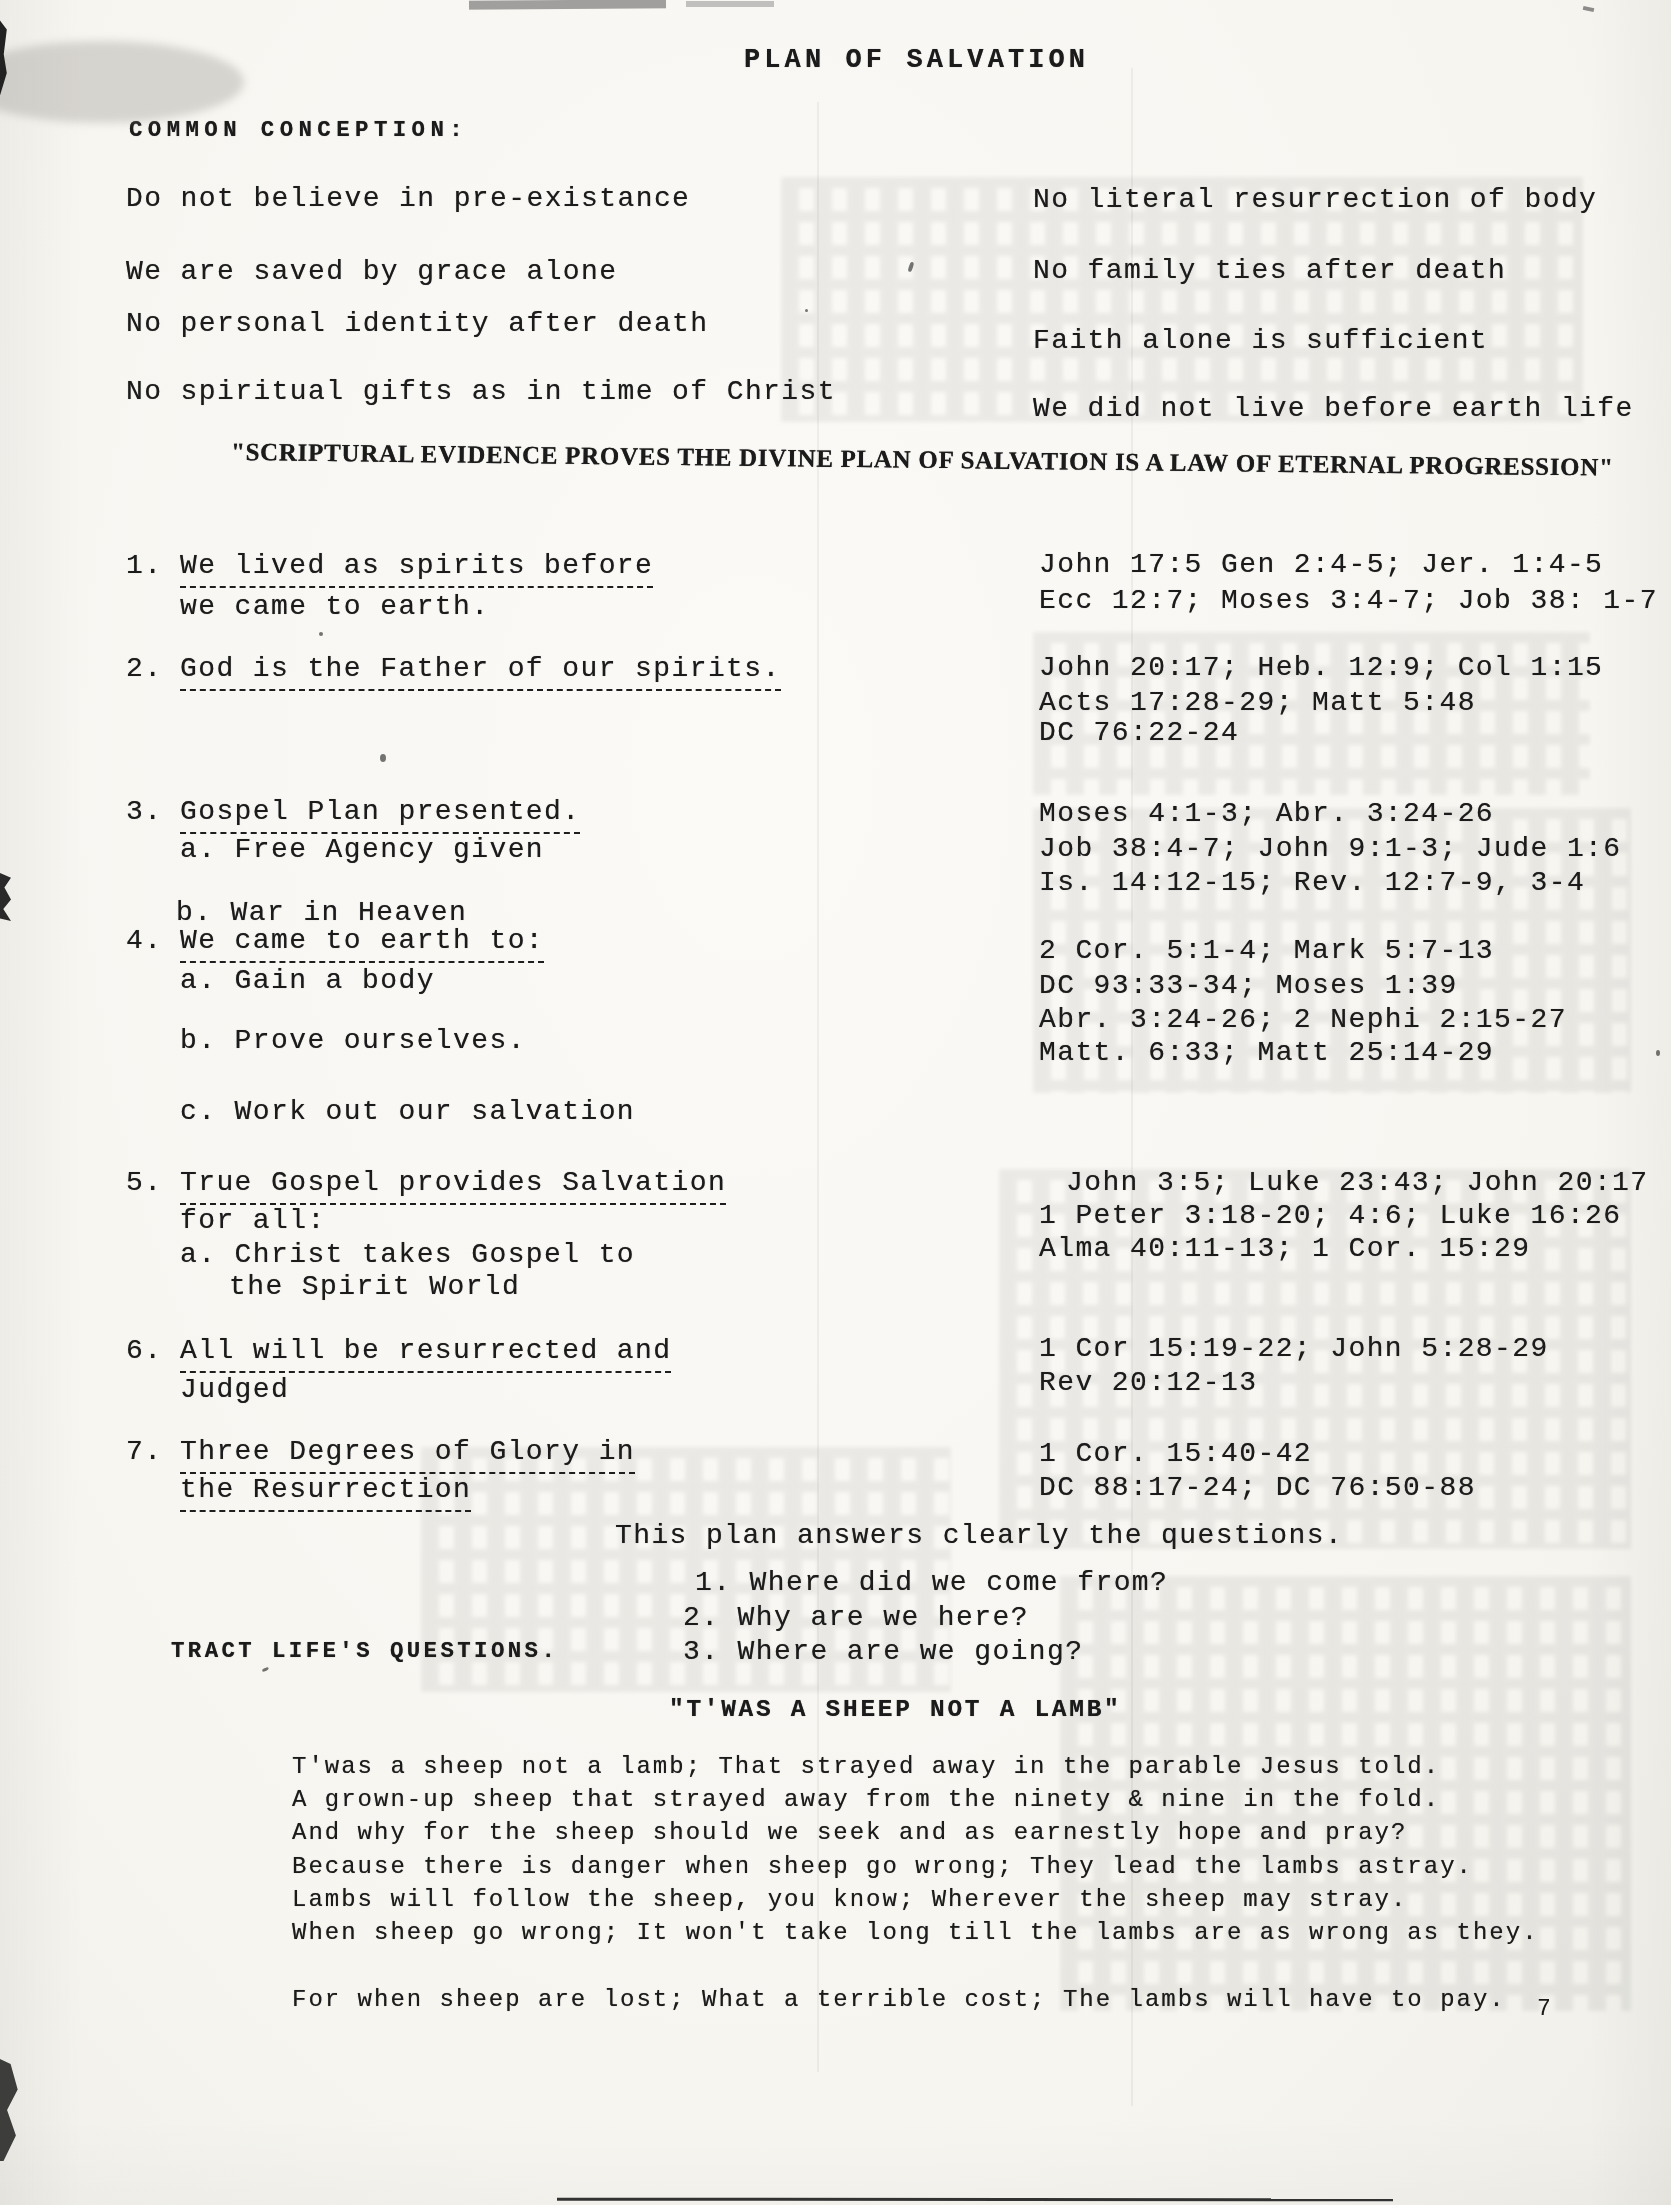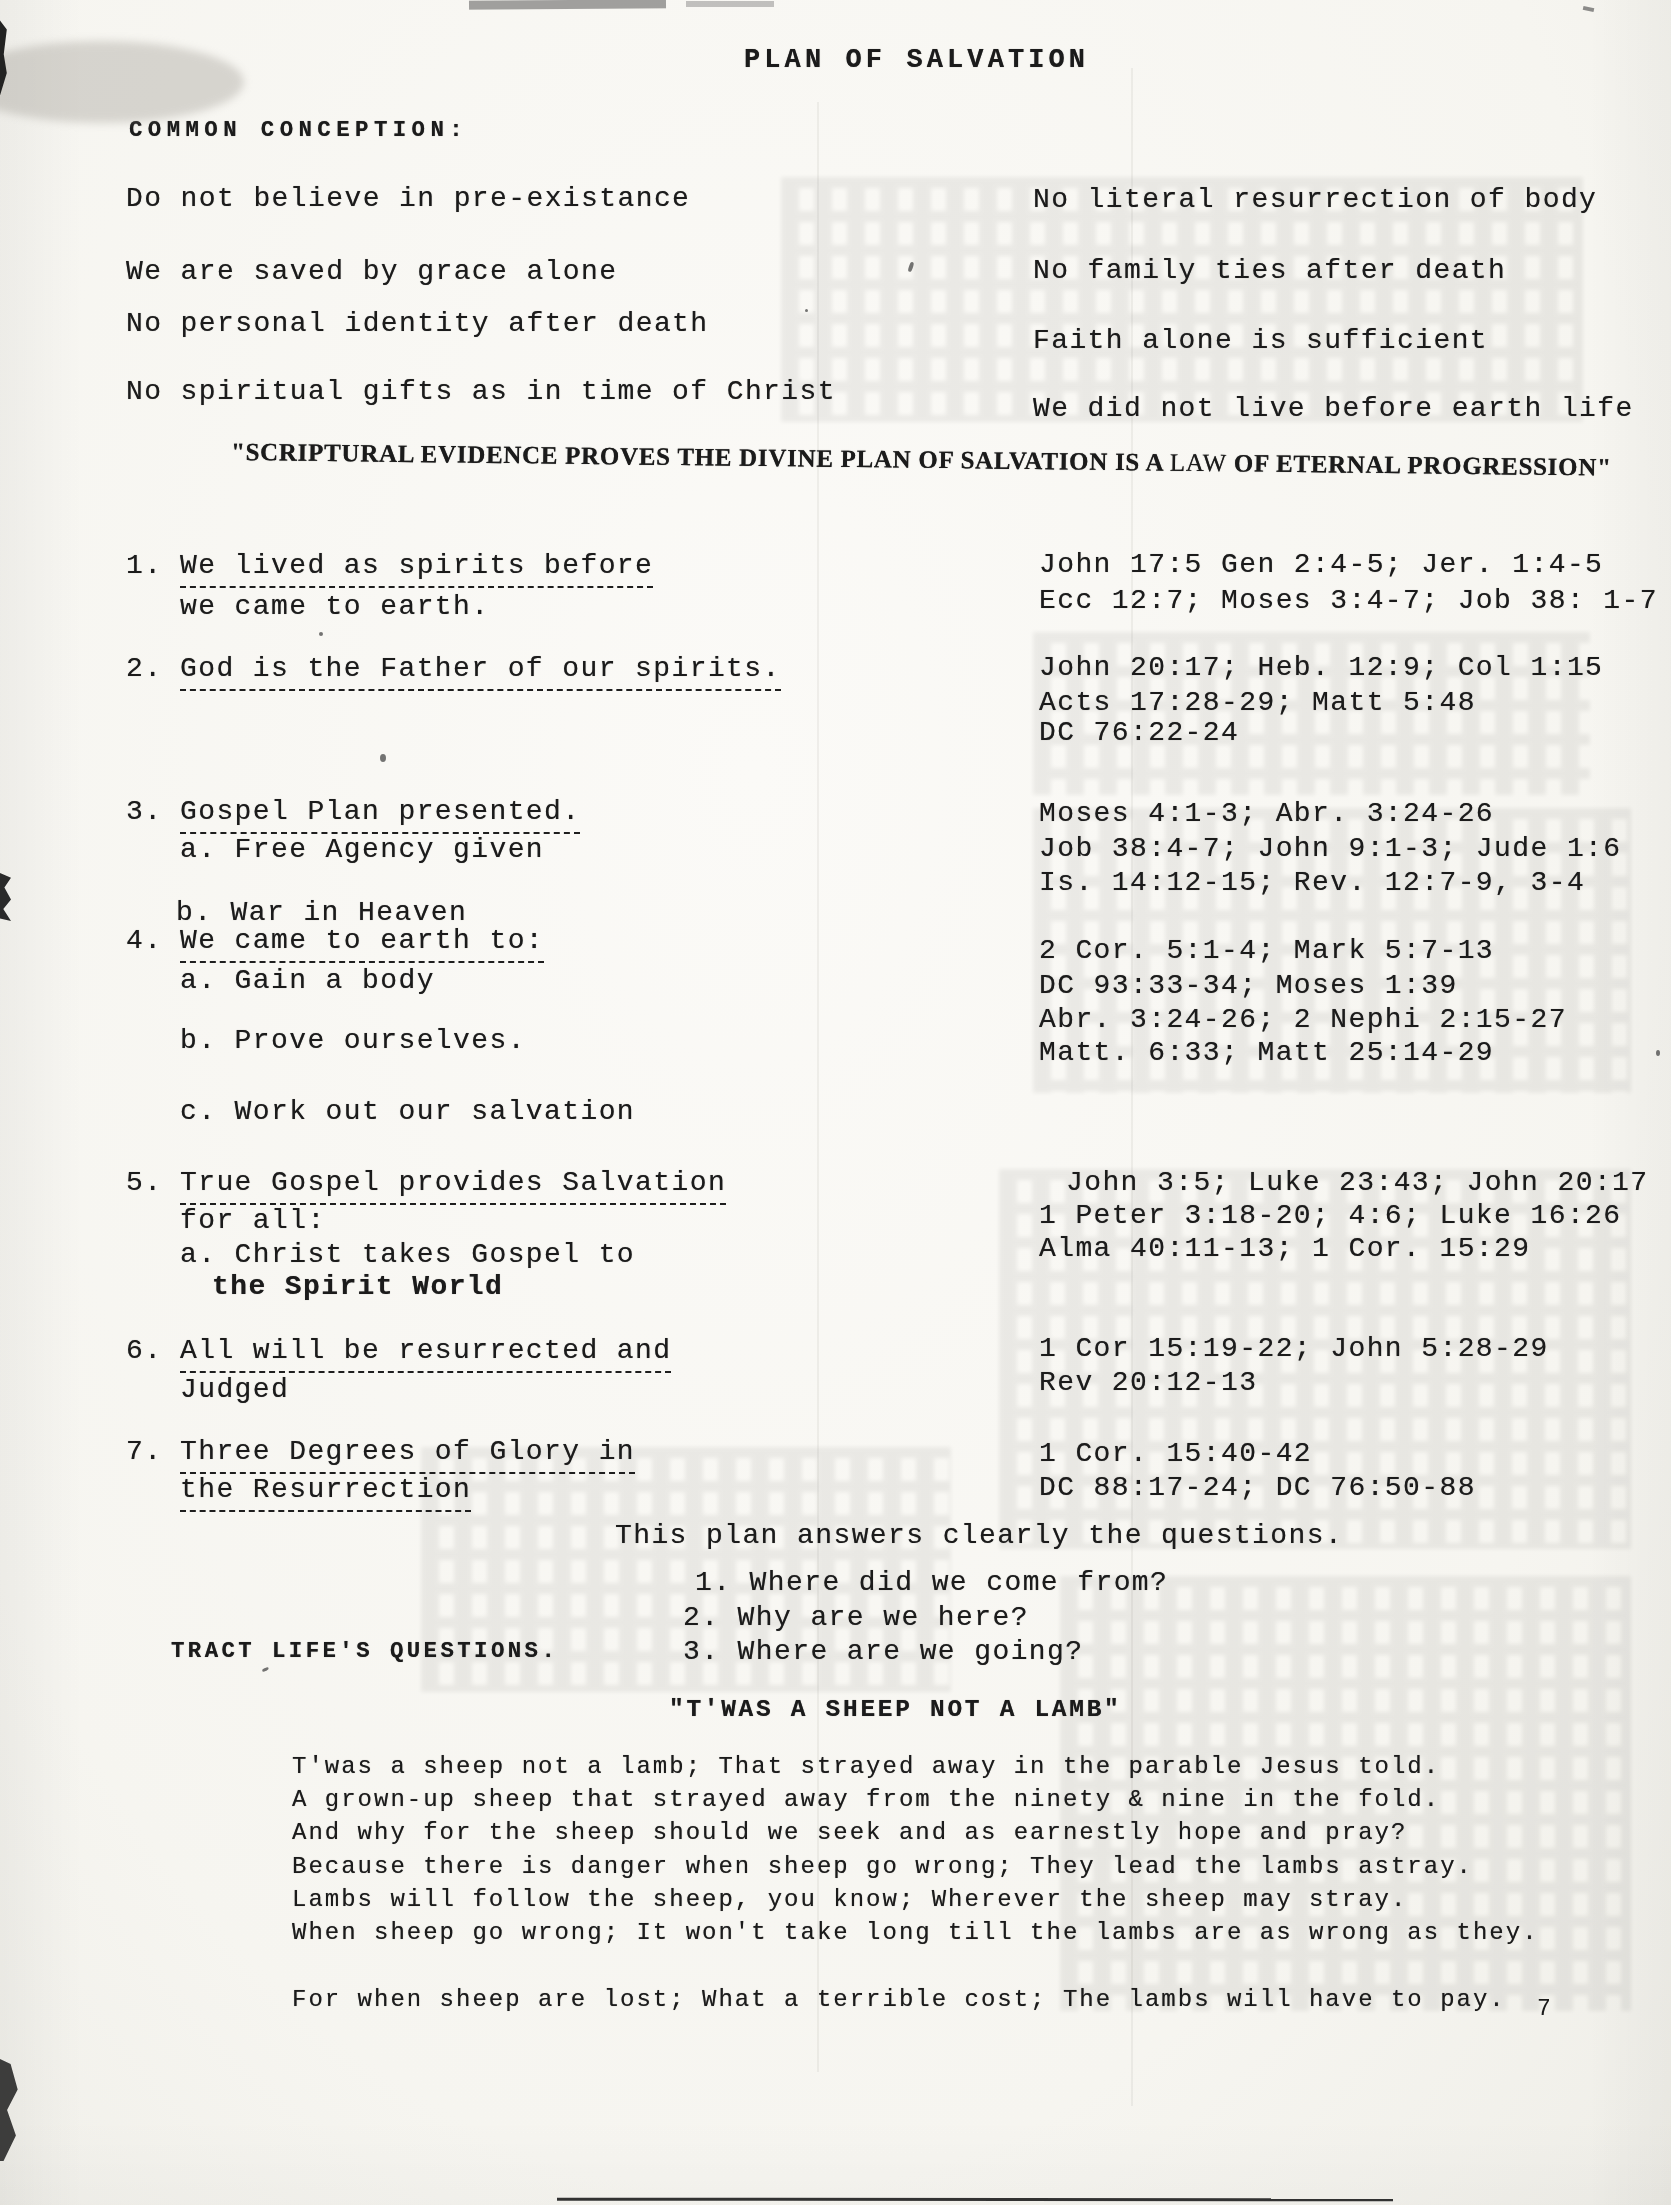--- a/index.html
+++ b/index.html
@@ -19,21 +19,21 @@
   .line { position:absolute; white-space:nowrap; line-height:1.15; }
   .t { font-size:28px; letter-spacing:1.4px; text-shadow:0 0 0.7px rgba(25,25,25,.6); }
   .caps { font-size:22.4px; letter-spacing:5.4px; font-weight:700; text-shadow:0 0 0.7px rgba(20,20,20,.7); }
   .title { font-size:27px; letter-spacing:4.1px; font-weight:700; text-shadow:0 0 0.7px rgba(20,20,20,.7); }
   .quote {
     font-family:"Liberation Serif","DejaVu Serif",serif;
     font-size:25px; font-weight:600; letter-spacing:0.7px;
     transform:rotate(0.65deg); transform-origin:left center;
     text-shadow:0 0 0.7px rgba(15,15,15,.8);
   }
-  .law { font-weight:400;margin-top:15px; }
+  .law { font-weight:700;margin-top:15px; }
   .ul { border-bottom:2px dashed #1e1e1e; padding-bottom:4.8px; }
   .poemhead { font-size:24.5px; font-weight:700; letter-spacing:2.7px; text-shadow:0 0 0.7px rgba(20,20,20,.7); }
   .poem { font-size:24px; letter-spacing:2px; text-shadow:0 0 0.7px rgba(25,25,25,.6); }
   .pagenum { font-size:23px; letter-spacing:0.7px; }
   
   .art { position:absolute; pointer-events:none; }
   .bleed {
     position:absolute; pointer-events:none;
     opacity:0.055; filter:blur(2px);
     background:
@@ -101,21 +101,21 @@
   <div class="line t" style="left:180px; top:1096px;">c. Work out our salvation</div>
   <div class="line t" style="left:1039px; top:935px;">2 Cor. 5:1-4; Mark 5:7-13</div>
   <div class="line t" style="left:1039px; top:970px;">DC 93:33-34; Moses 1:39</div>
   <div class="line t" style="left:1039px; top:1004px;">Abr. 3:24-26; 2 Nephi 2:15-27</div>
   <div class="line t" style="left:1039px; top:1037px;">Matt. 6:33; Matt 25:14-29</div>
 
   <div class="line t" style="left:126px; top:1167px;">5.</div>
   <div class="line t" style="left:180px; top:1167px;"><span class="ul">True Gospel provides Salvation</span></div>
   <div class="line t" style="left:180px; top:1205px;">for all:</div>
   <div class="line t" style="left:180px; top:1239px;">a. Christ takes Gospel to</div>
-  <div class="line t" style="left:212px; top:1271px;font-weight:bold;">the Spirit World</div>
+  <div class="line t" style="left:229px; top:1271px;">the Spirit World</div>
   <div class="line t" style="left:1039px; top:1167px;margin-left:27px;">John 3:5; Luke 23:43; John 20:17</div>
   <div class="line t" style="left:1039px; top:1200px;">1 Peter 3:18-20; 4:6; Luke 16:26</div>
   <div class="line t" style="left:1039px; top:1233px;">Alma 40:11-13; 1 Cor. 15:29</div>
 
   <div class="line t" style="left:126px; top:1335px;">6.</div>
   <div class="line t" style="left:180px; top:1335px;"><span class="ul">All will be resurrected and</span></div>
   <div class="line t" style="left:180px; top:1374px;">Judged</div>
   <div class="line t" style="left:1039px; top:1333px;">1 Cor 15:19-22; John 5:28-29</div>
   <div class="line t" style="left:1039px; top:1367px;">Rev 20:12-13</div>
 

